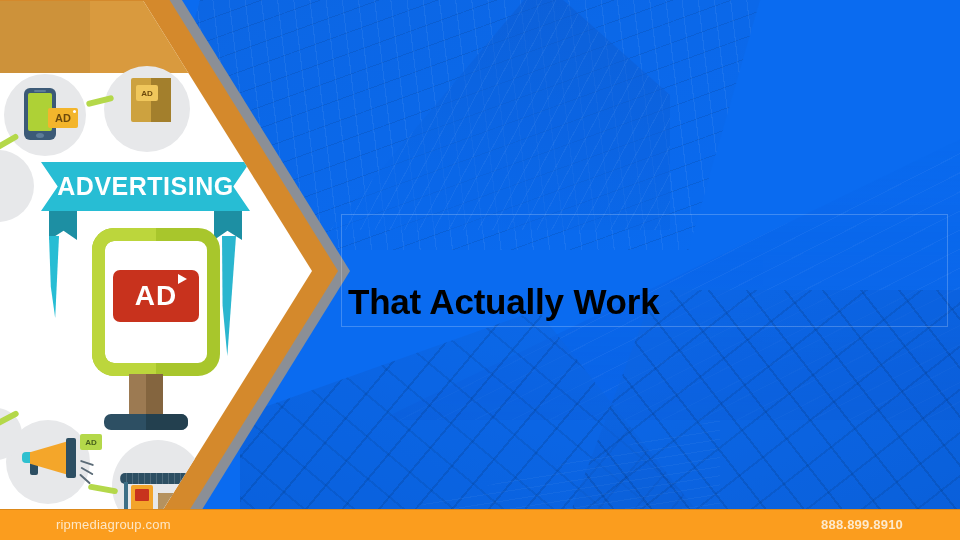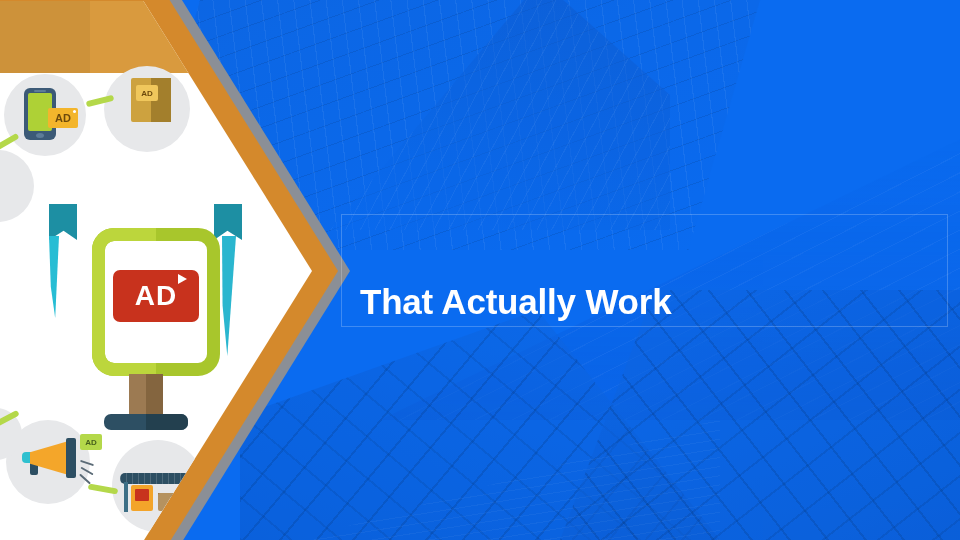--- a/index.html
+++ b/index.html
@@ -147,21 +147,21 @@
   .k-sign{position:absolute;left:131px;top:485px;width:22px;height:26px;background:#f3a42a;border-radius:2px;}
   .k-sign-in{position:absolute;left:135px;top:489px;width:14px;height:12px;background:#c8321d;border-radius:1px;}
   .k-count{position:absolute;left:158px;top:493px;width:32px;height:18px;background:#b5925f;border-radius:2px;}
   .k-count-t{position:absolute;left:158px;top:493px;width:32px;height:4px;background:#8f7046;}
 
   
   .title-box{position:absolute;left:341px;top:214px;width:607px;height:113px;
              border:1px solid rgba(255,255,255,.22);box-sizing:border-box;}
   .title-l1{position:absolute;left:348px;top:222px;font-size:35px;font-weight:bold;color:#f5a227;
             letter-spacing:-.2px;white-space:nowrap;}
-  .title-l2{position:absolute;left:360px;top:282px;font-size:35px;font-weight:bold;color:#ffffff;
+  .title-l2{position:absolute;left:348px;top:282px;font-size:35px;font-weight:bold;color:#000000;
             letter-spacing:-.2px;white-space:nowrap;text-align:right;}
 
   
   .footer{position:absolute;left:0;bottom:0;width:960px;height:31px;background:#fb9d1e;}
   .footer-top{position:absolute;left:0;top:0;width:960px;height:1px;background:rgba(0,0,0,.12);}
   .f-site{position:absolute;left:56px;top:8px;font-size:13px;color:#fde7c6;letter-spacing:.2px;}
   .f-phone{position:absolute;right:57px;top:8px;font-size:13px;color:#fdeacd;letter-spacing:.2px;font-weight:bold;}
 </style>
 </head>
 <body>
@@ -205,20 +205,23 @@
         <div class="tag-y" style="left:48px;top:108px;width:30px;height:20px;font-size:11px;">AD</div>
 
         <div class="box-o"></div>
         <div class="box-o-r"></div>
         <div class="box-lbl">AD</div>
 
         <div class="rib-tail-l"></div>
         <div class="rib-tail-r"></div>
         <div class="rib-drip-l"></div>
         <div class="rib-drip-r"></div>
+        <div class="rib-main">
+          <span>ADVERTISING</span>
+        </div>
 
         <div class="bb-frame"></div>
         <div class="bb-frame-hl"></div>
         <div class="bb-ad">
           <span>AD</span>
         </div>
         <div class="bb-play"></div>
         <div class="bb-post"></div>
         <div class="bb-post-r"></div>
         <div class="bb-base"></div>
@@ -241,14 +244,19 @@
         <div class="k-count-t"></div>
         <div class="k-count"></div>
 
       </div>
     </div>
   </div>
 
   <div class="title-box"></div>
   <div class="title-l2">That Actually Work</div>
 
+  <div class="footer">
+    <div class="footer-top"></div>
+    <div class="f-site">ripmediagroup.com</div>
+    <div class="f-phone">888.899.8910</div>
+  </div>
 
 </div>
 
 </body></html>

